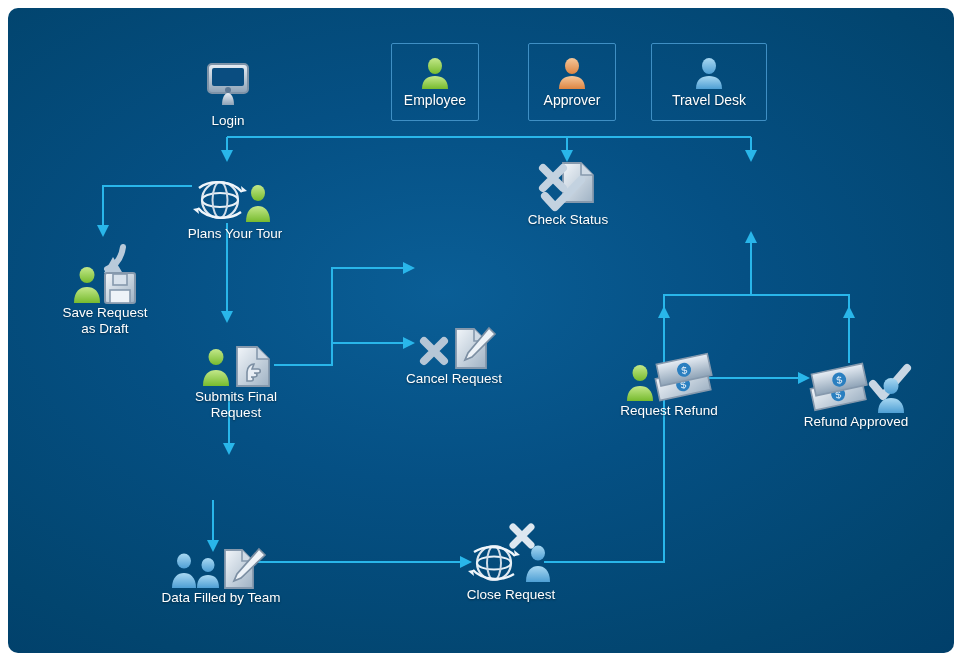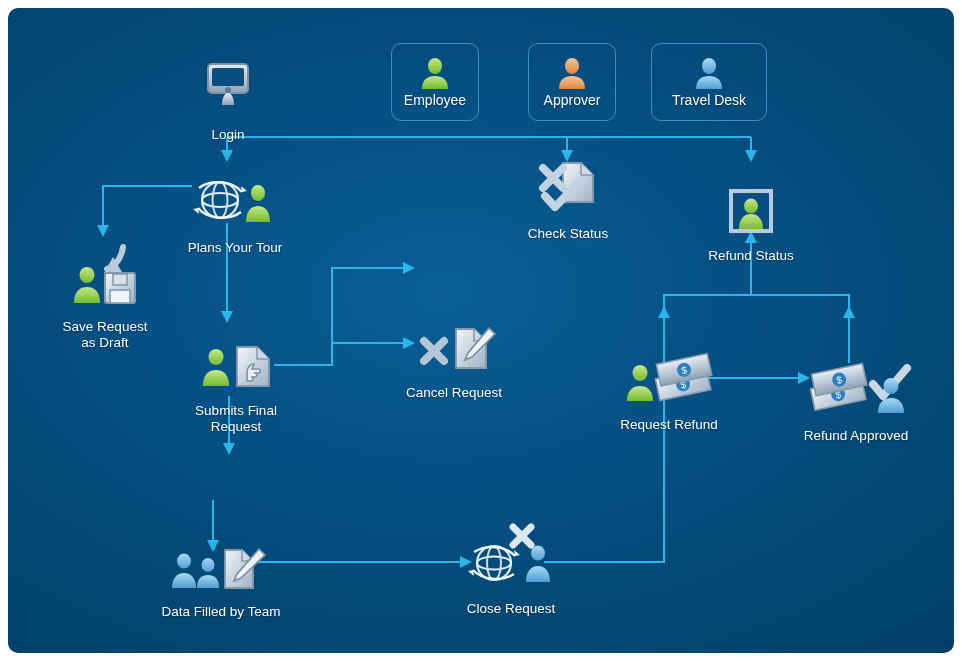--- a/index.html
+++ b/index.html
@@ -6,22 +6,22 @@
   body{width:962px;height:661px;font-family:"Liberation Sans",sans-serif;}
   #canvas{position:absolute;left:8px;top:8px;width:946px;height:645px;
     border-radius:10px;overflow:hidden;
     background:
       radial-gradient(ellipse 115% 105% at 46% 44%, #0a5e96 0%, #055084 28%, #02456f 58%, #003a66 82%, #003761 100%);
   }
   #wires{position:absolute;left:0;top:0;width:946px;height:645px;}
   .node{position:absolute;}
   .ic{position:relative;height:58px;display:flex;align-items:flex-end;justify-content:center;}
   .cap{text-align:center;color:#fff;font-size:13.5px;line-height:15.5px;
-       text-shadow:0 1px 2px rgba(0,0,0,.45);white-space:pre-line;margin-top:14px;}
-  .legend{position:absolute;border:1px solid #3f8fc4;border-radius:10px;
+       text-shadow:0 1px 2px rgba(0,0,0,.45);white-space:pre-line;margin-top:0;}
+  .legend{position:absolute;border:1px solid #3f8fc4;border-radius:2px;
     width:88px;height:78px;box-sizing:border-box;
     display:flex;flex-direction:column;align-items:center;justify-content:center;}
   .legend .cap{margin-top:3px;font-size:14px;}
   .legend.lg-wide{width:88px;}
   svg{display:block;overflow:visible;}
 </style>
 </head>
 <body>
 
 <div id="canvas">
@@ -282,30 +282,20 @@
           <path d="M20,8 L40,28 M40,8 L20,28" stroke="#c3d2e0" stroke-width="8" stroke-linecap="round"></path>
         </g>
         <g>
           <path d="M22,36 L32,47 L58,20" fill="none" stroke="#c3d2e0" stroke-width="8" stroke-linecap="round" stroke-linejoin="round"></path>
         </g>
       </svg>
     </div>
     <div class="cap">Check Status</div>
   </div>
 
-  <div class="node" style="left:688px;top:178px;width:110px;">
-    <div class="ic" style="height:48px;">
-      <svg width="46" height="46" viewBox="0 0 46 46">
-        <rect x="3" y="3" width="40" height="40" fill="#0a4d80" stroke="#b9cbdc" stroke-width="4"></rect>
-        <ellipse cx="23" cy="18" rx="7" ry="7.5" fill="url(#pg)"></ellipse>
-        <path d="M11,41 C11,30 17,26 23,26 C29,26 35,30 35,41 Z" fill="url(#pg)"></path>
-      </svg>
-    </div>
-    <div class="cap">Refund Status</div>
-  </div>
 
   <div class="node" style="left:596px;top:345px;width:130px;">
     <div class="ic" style="height:50px;">
       <svg width="110" height="50" viewBox="0 0 110 50">
         <g>
           <ellipse cx="26" cy="20" rx="7.5" ry="8" fill="url(#pg)"></ellipse>
           <path d="M13,48 C13,37 19,33 26,33 C33,33 39,37 39,48 Z" fill="url(#pg)"></path>
         </g>
         <g transform="rotate(-12 70 26)">
           <rect x="42" y="20" width="52" height="22" fill="url(#sg)" stroke="#8699ad" stroke-width="1.6"></rect>

